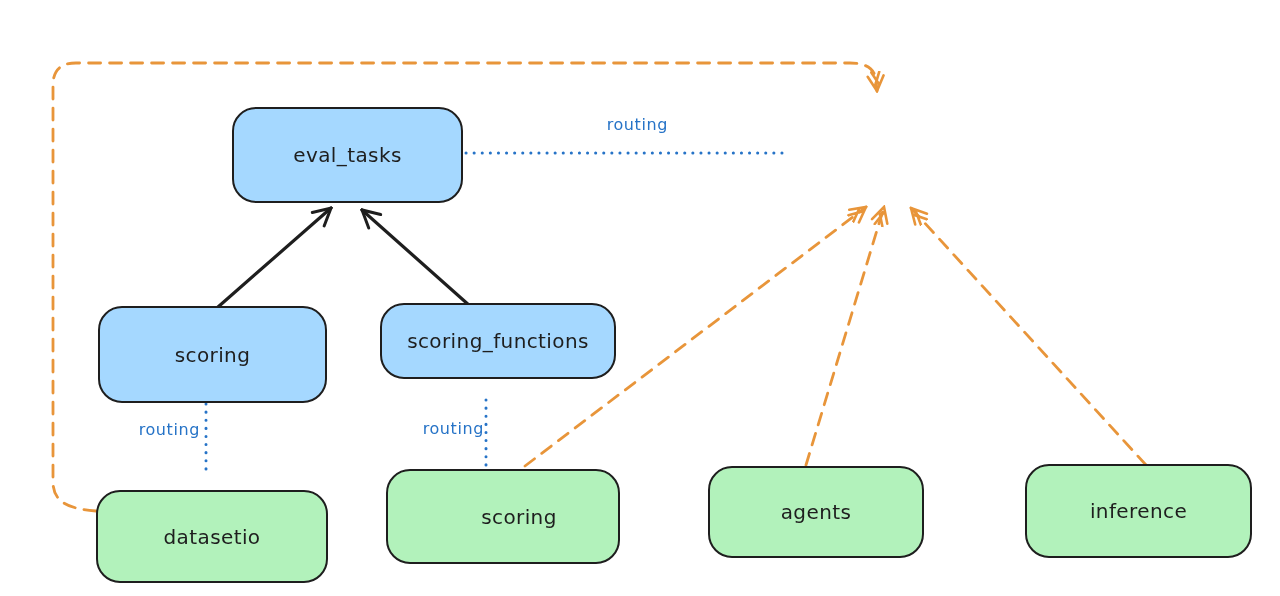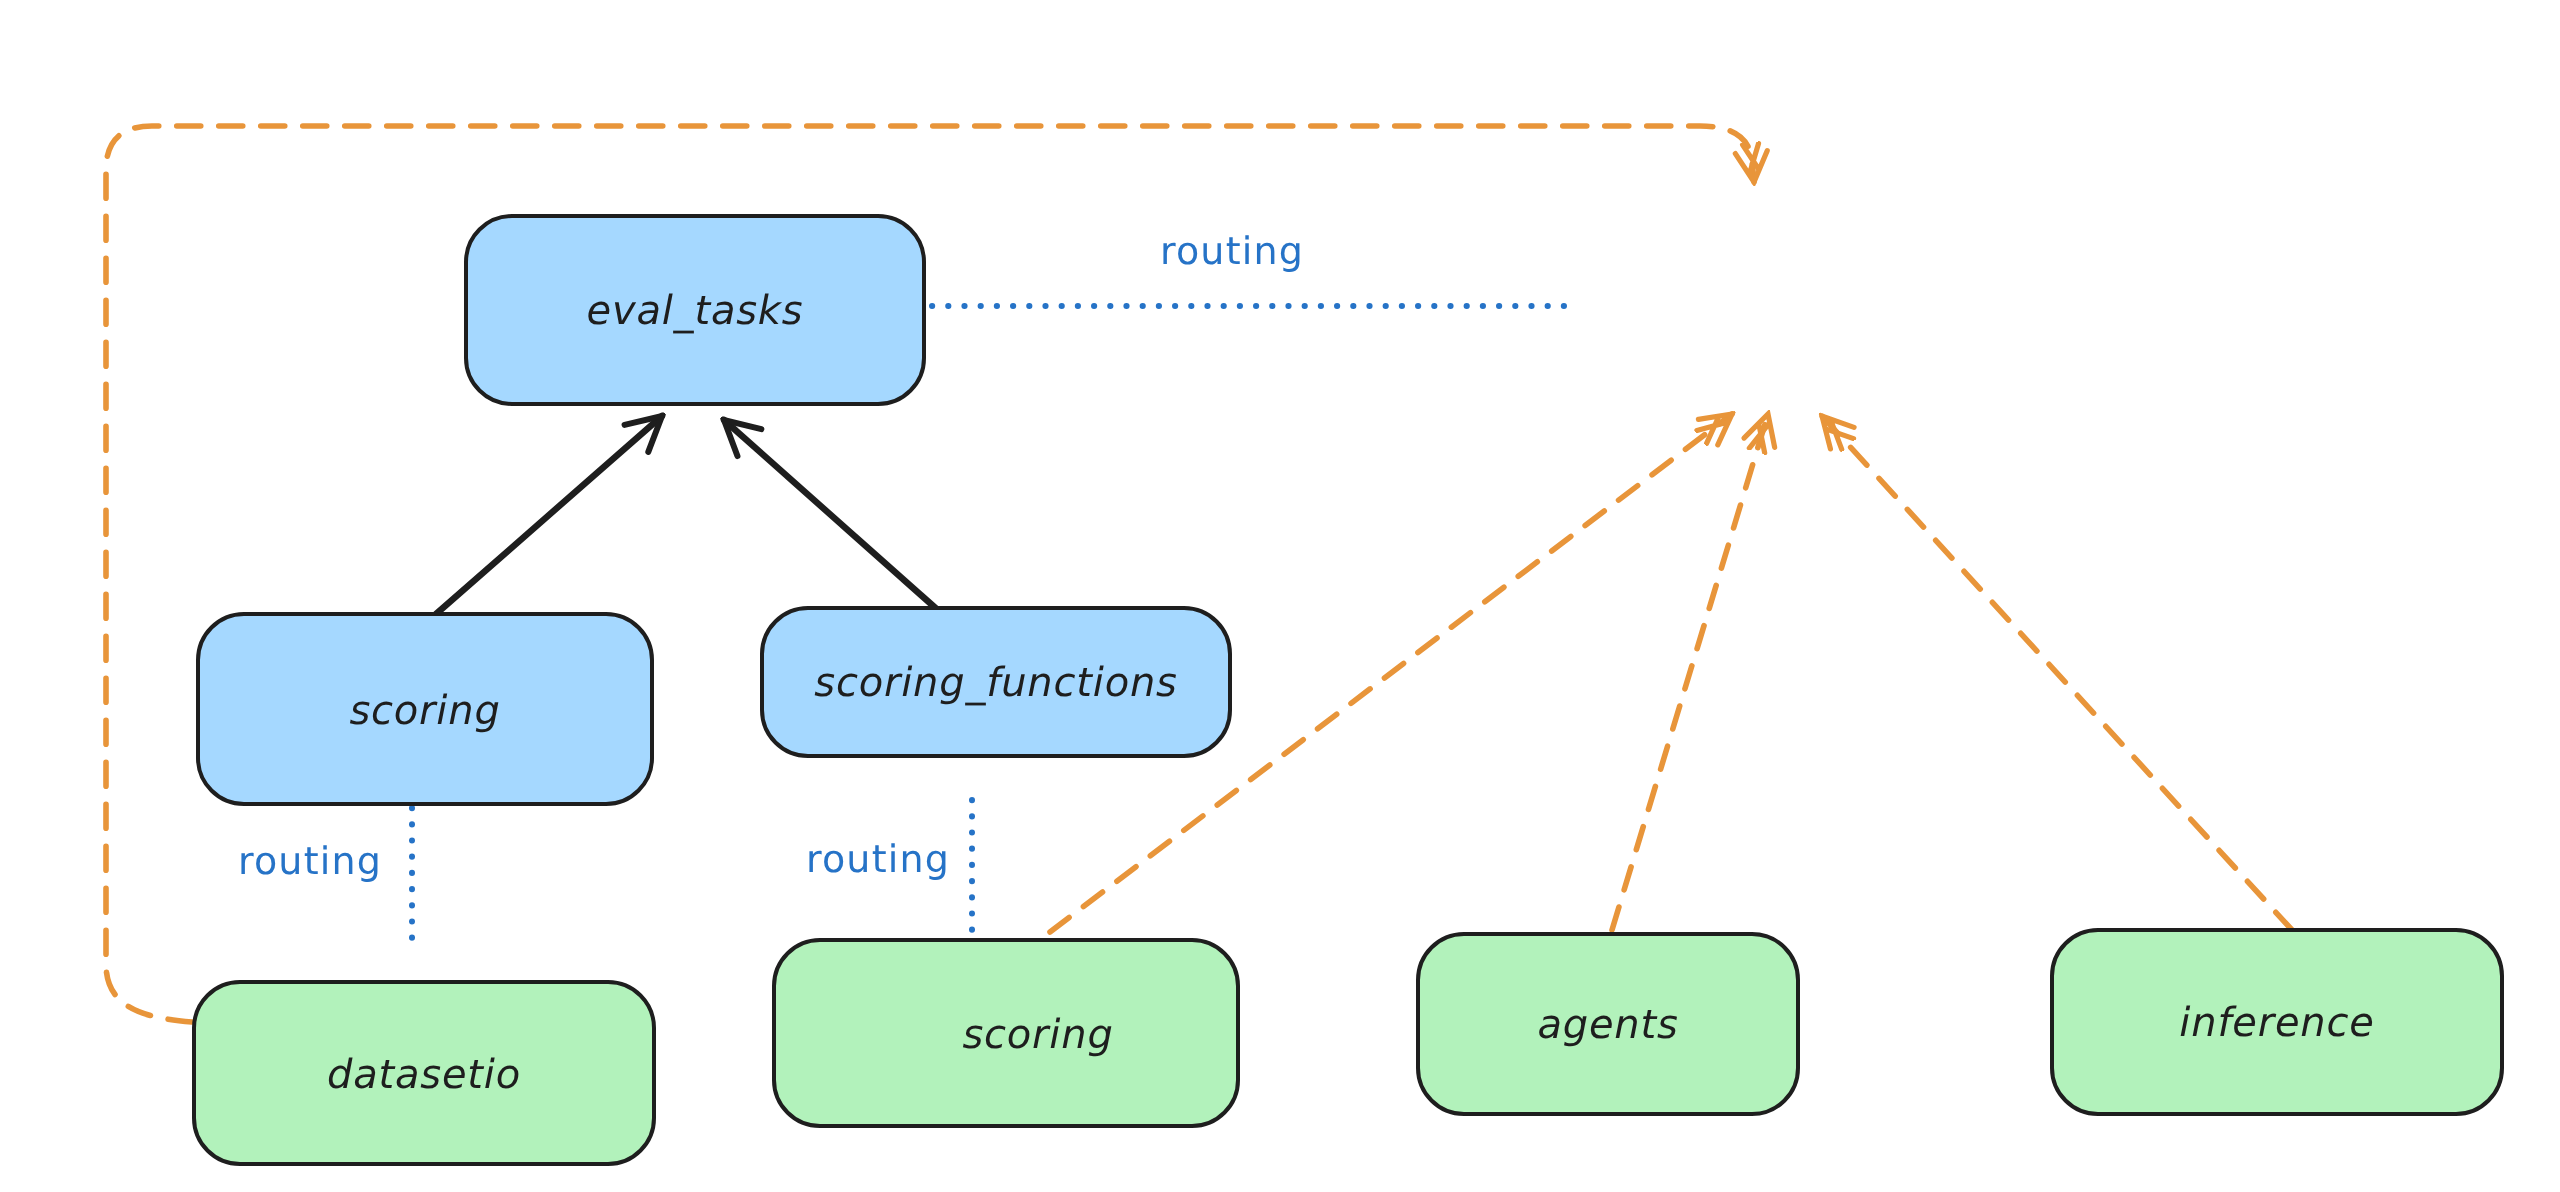--- a/index.html
+++ b/index.html
@@ -16,29 +16,28 @@
     stroke-dasharray:0.1 8;stroke-linecap:round;}
   .edge-orange{stroke:var(--edge-orange,#e8953a);stroke-width:2.8;fill:none;
     stroke-dasharray:12 9;stroke-linecap:round;stroke-linejoin:round;}
   .node{
     position:absolute;
     border:2.6px solid var(--stroke,#1e1e1e);
     border-radius:24px;
     display:flex;align-items:center;justify-content:center;
     font-size:20px;letter-spacing:.4px;color:#1e1e1e;
     box-sizing:border-box;
-    font-style:italic;
   }
   .node.blue{background:var(--node-blue,#a5d8ff);}
   .node.green{background:var(--node-green,#b2f2bb);}
   .edge-label{
     position:absolute;
     color:var(--edge-blue,#2673c7);
-    font-size:19px;letter-spacing:.6px;
-    text-align:center;
+    font-size:16px;letter-spacing:.6px;
+    text-align:right;
   }
 </style>
 </head>
 <body>
 
 <div class="canvas">
 
   <svg class="wires" viewBox="0 0 1280 596" xmlns="http://www.w3.org/2000/svg">
     <defs>
       <marker id="head-black" viewBox="-20 -12 22 24" refX="0" refY="0" markerWidth="22" markerHeight="24" markerUnits="userSpaceOnUse" orient="auto">
@@ -76,21 +75,21 @@
   </div>
 
   <div class="node green" style="left:96px;top:490px;width:232px;height:93px;">
     <span>datasetio</span>
   </div>
 
   <div class="node green" style="left:386px;top:469px;width:234px;height:95px;padding-left:32px;">
     <span>scoring</span>
   </div>
 
-  <div class="node green" style="left:708px;top:466px;width:192px;height:92px;">
+  <div class="node green" style="left:708px;top:466px;width:216px;height:92px;">
     <span>agents</span>
   </div>
 
   <div class="node green" style="left:1025px;top:464px;width:227px;height:94px;justify-content:center;">
     <span>inference</span>
   </div>
 
   <div class="edge-label" style="left:564px;top:115px;width:104px;">routing</div>
 
   <div class="edge-label" style="left:110px;top:420px;width:90px;">routing</div>

